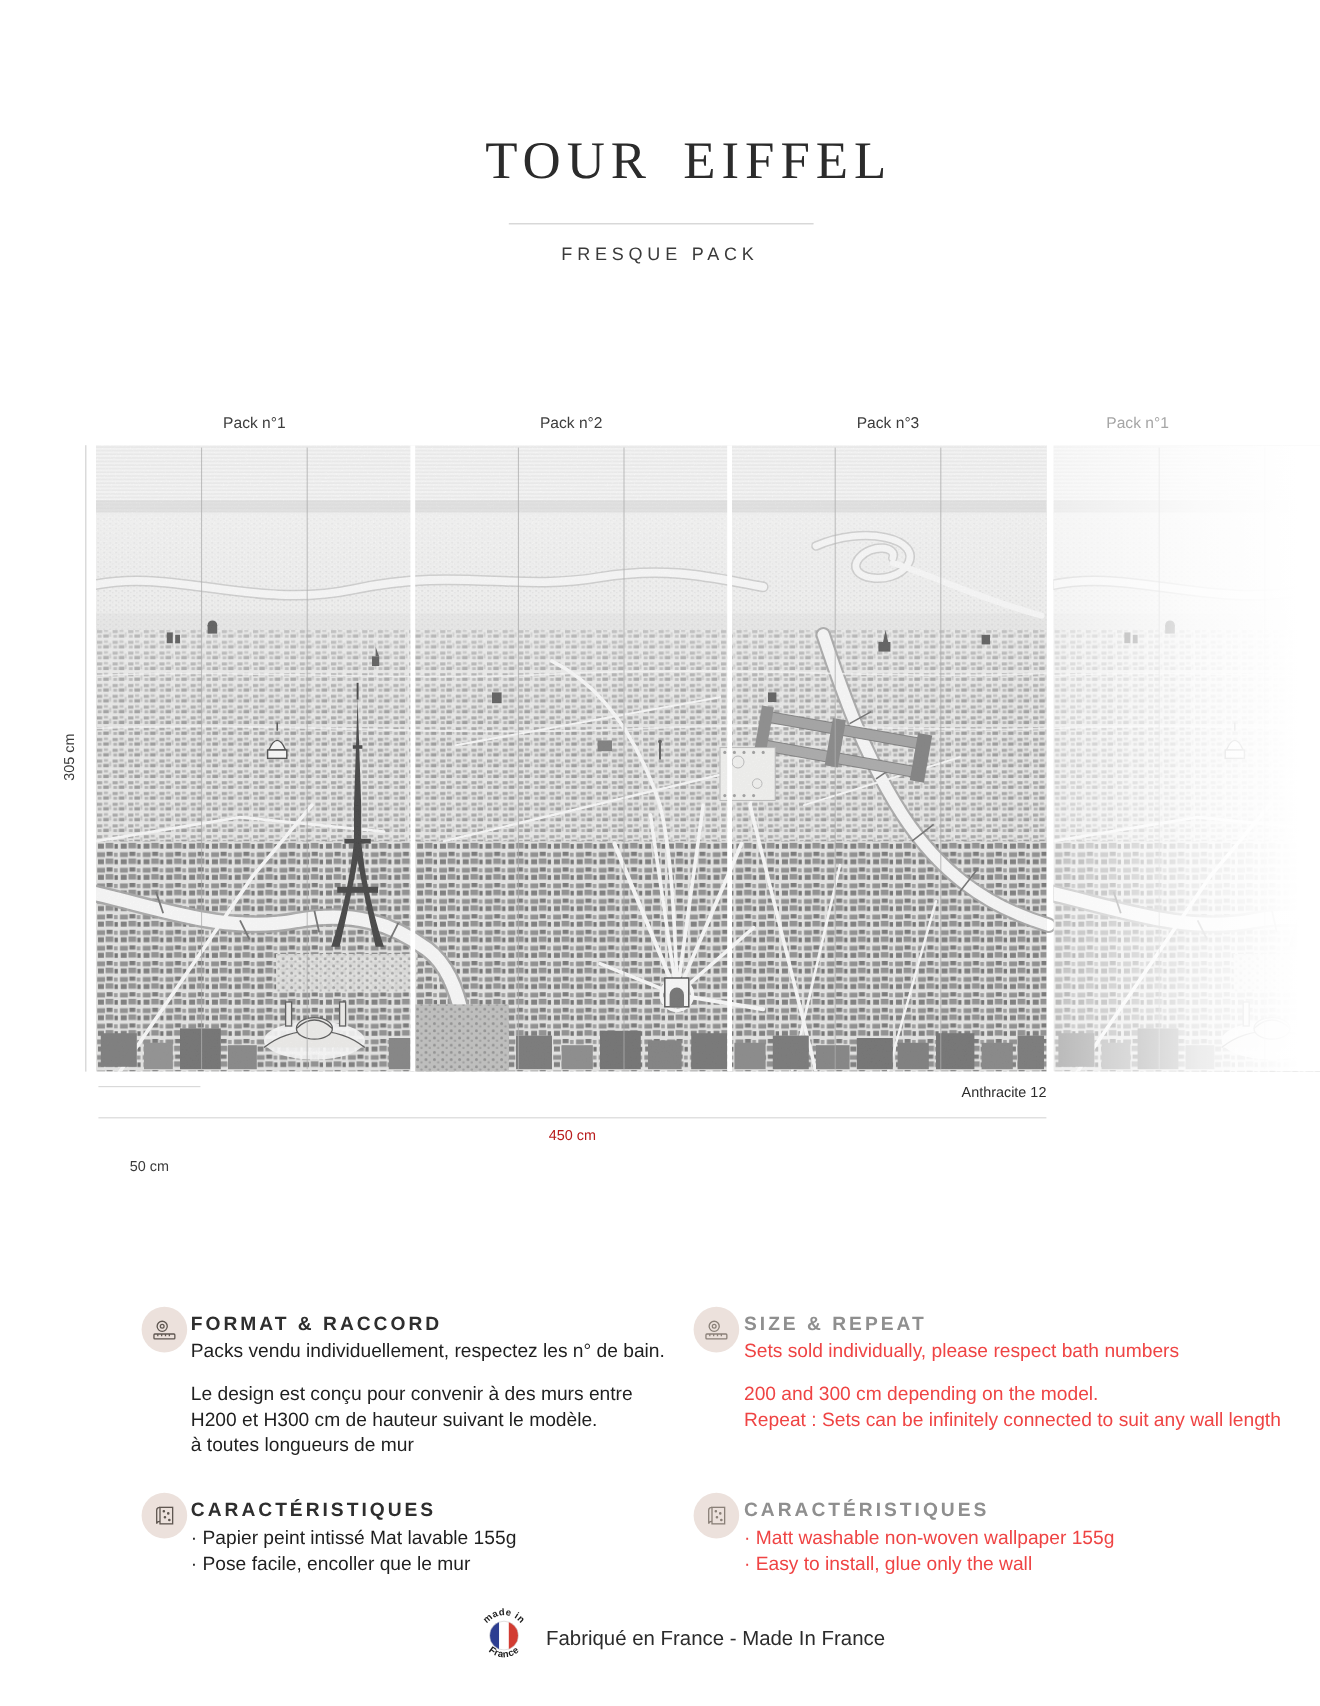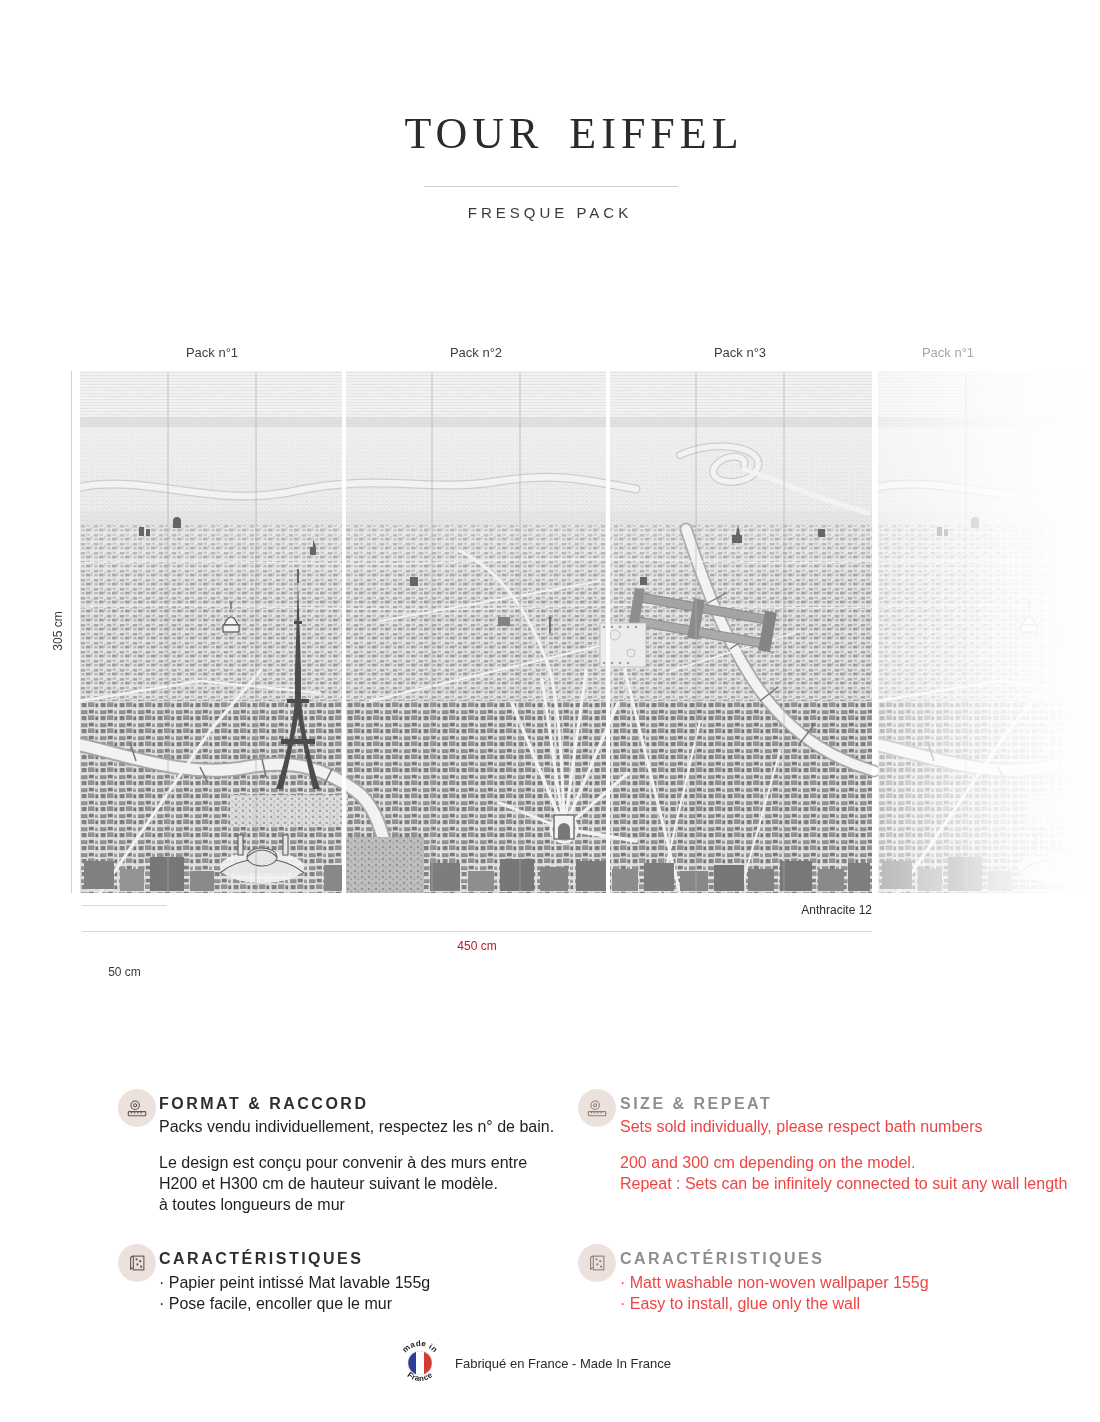--- a/index.html
+++ b/index.html
@@ -31,21 +31,21 @@
 
   
   .sec-icon{width:38px;height:38px;border-radius:50%;background:#ece1dc;
             display:flex;align-items:center;justify-content:center;}
   .sec-head{font-size:16px;font-weight:700;letter-spacing:2.5px;color:#2e2e2e;}
   .sec-head.gray{color:#8f8f8f;}
   .body-txt{font-size:16px;line-height:21px;color:#1f1f1f;}
   .body-txt.gray{color:#ef4444;}
 
   
-  .footer-text{top:1356px;left:455px;font-size:13px;color:#2b2b2b;}
+  .footer-text{top:1356px;left:455px;font-size:17px;color:#2b2b2b;}
 </style>
 </head>
 <body>
 
 <div class="page">
 
   <div class="abs title">TOUR EIFFEL</div>
   <div class="abs divider"></div>
   <div class="abs subtitle">FRESQUE PACK</div>
 

